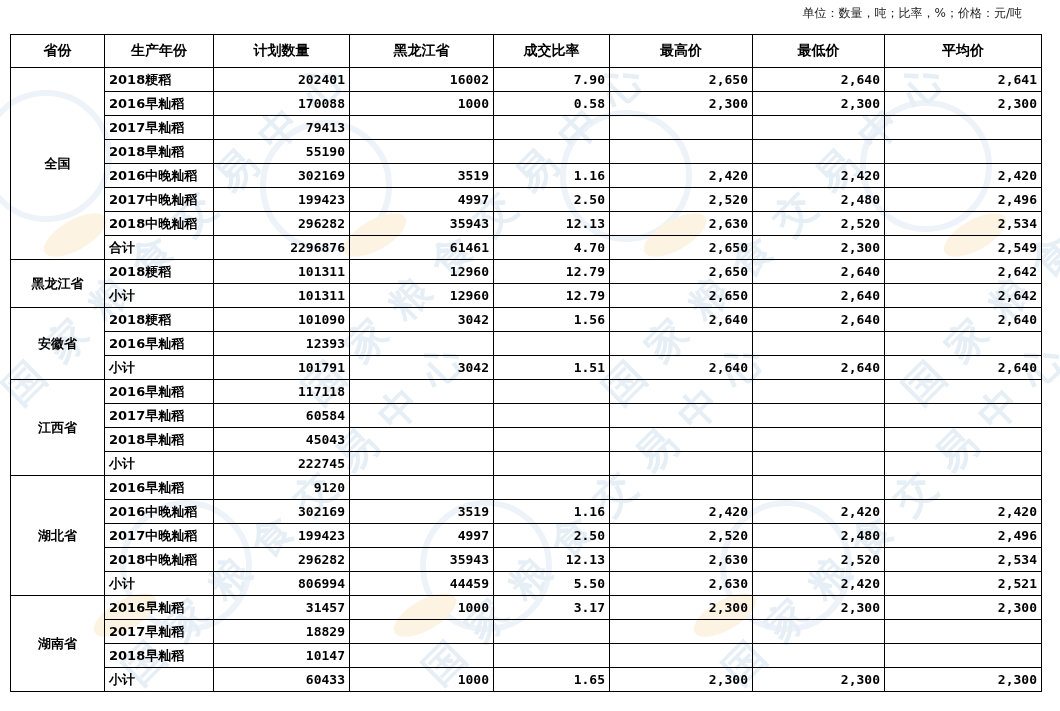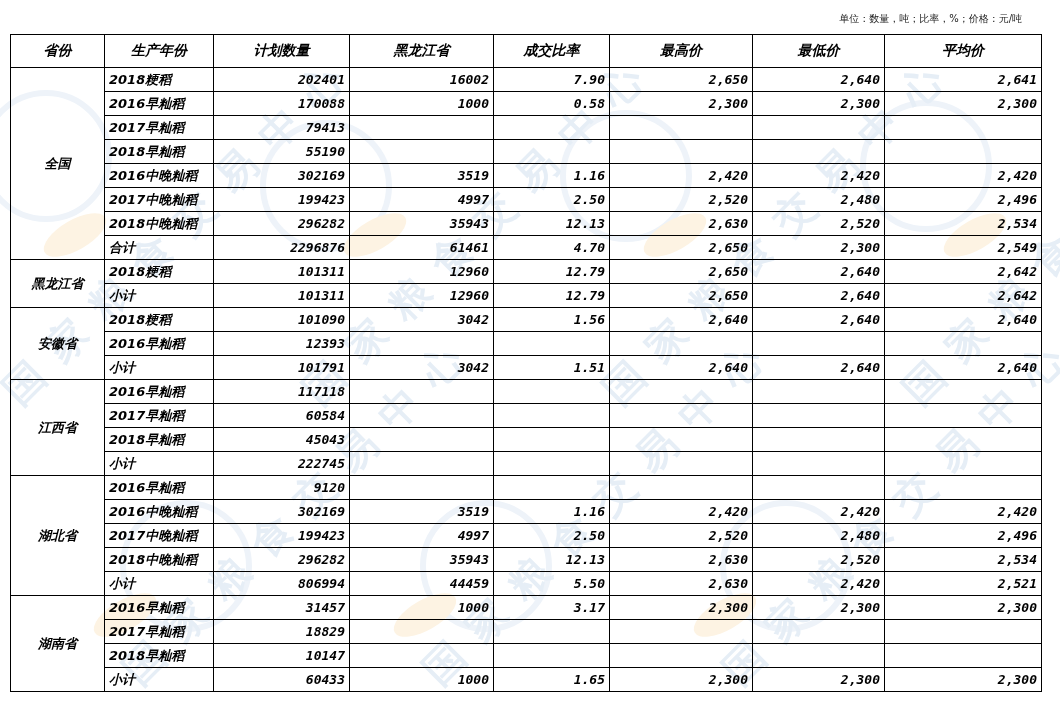--- a/index.html
+++ b/index.html
@@ -18,31 +18,30 @@
   }
   .wm-circle {
     position: absolute; width: 120px; height: 120px; border-radius: 50%;
     border: 6px solid #eef3f9;
   }
   .wm-leaf {
     position: absolute; width: 70px; height: 30px; border-radius: 50%;
     background: #fdf3e3; transform: rotate(-30deg);
   }
   .unit-note {
-    position: absolute; right: 38px; top: 12px;
-    font-size: 10px; color: #222;
+    position: absolute; right: 38px; top: 5px;
+    font-size: 12px; color: #222;
     font-family: "DejaVu Sans", sans-serif;
   }
   table.grid {
     position: absolute; left: 10px; top: 34px;
     border-collapse: collapse;
     table-layout: fixed;
     width: 1031px;
     background: transparent;
-    font-style: italic;
   }
   table.grid th, table.grid td {
     border: 1px solid #000;
     height: 23px; padding: 0 4px;
     font-size: 13px; color: #000;
     overflow: hidden; white-space: nowrap;
   }
   table.grid th {
     height: 32px; font-weight: bold; text-align: center;
     font-size: 14px;

